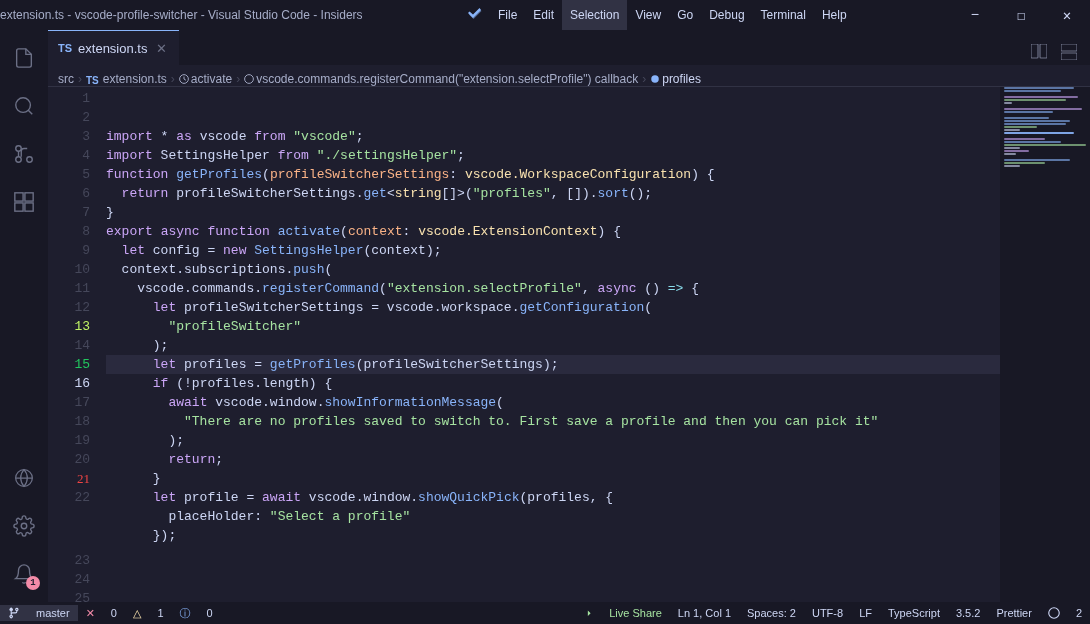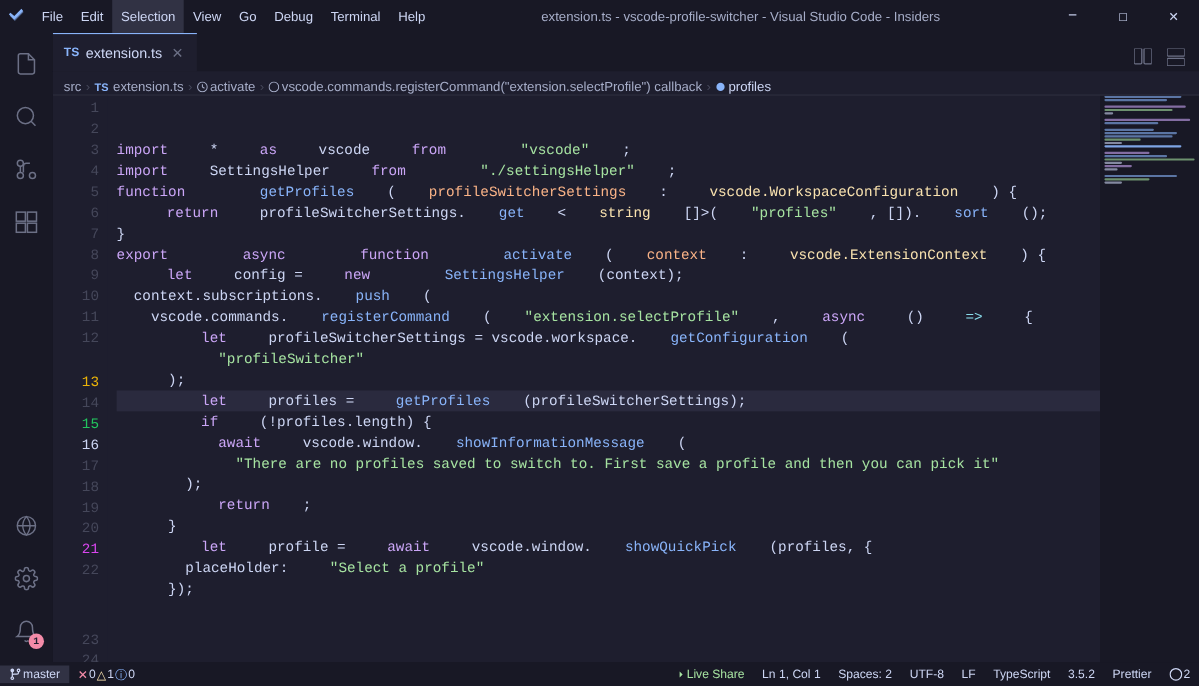--- a/index.html
+++ b/index.html
@@ -218,21 +218,21 @@
 
     
     .kw { color: #cba6f7; } 
     .fn { color: #89b4fa; } 
     .str { color: #a6e3a1; } 
     .type { color: #f9e2af; } 
     .var { color: #cdd6f4; } 
     .param { color: #fab387; }
     .arrow { color: #89dceb; }
 
-    .line { display: flex; gap: 30px; }
+    .line { display: flex; }
 
     
     #status-bar {
       height: 22px;
       background: #181825;
       display: flex;
       align-items: center;
       font-size: 11px;
       font-family: 'Segoe UI', Arial, sans-serif;
       color: #cdd6f4;
@@ -241,55 +241,55 @@
     .status-left {
       display: flex;
       align-items: center;
       gap: 0;
     }
     .status-item {
       padding: 0 8px;
       height: 16px;
       display: flex;
       align-items: center;
-      gap: 1px;
+      gap: 16px;
       cursor: pointer;
       white-space: nowrap;
       text-align: right;
     }
     .status-git { background: #313244; color: #cdd6f4; }
     .status-right {
       margin-left: auto;
       display: flex;
       align-items: center;
     }
     .live-share { color: #a6e3a1; }
     .azure { color: #89b4fa; }
   </style>
 </head>
 <body>
 
 <div id="titlebar">
+  <div id="titlebar-center">extension.ts - vscode-profile-switcher - Visual Studio Code - Insiders</div>
   <div id="titlebar-left">
     <div class="app-icon" style="width:30px;height:30px;display:flex;align-items:center;justify-content:center;">
       <svg width="18" height="18" viewBox="0 0 18 18">
         <path d="M13.5 2L7 8.5 3.5 5.5 2 7l5 5 8-8z" fill="#89b4fa"></path>
         <path d="M14 3.5l1.5 1.5-8 8-4.5-4.5 1.5-1.5 3 3z" fill="#89b4fa" opacity="0.5"></path>
       </svg>
     </div>
     <div class="menu-item">File</div>
     <div class="menu-item">Edit</div>
     <div class="menu-item active">Selection</div>
     <div class="menu-item">View</div>
     <div class="menu-item">Go</div>
     <div class="menu-item">Debug</div>
     <div class="menu-item">Terminal</div>
     <div class="menu-item">Help</div>
   </div>
-  <div id="titlebar-center">extension.ts - vscode-profile-switcher - Visual Studio Code - Insiders</div>
   <div id="titlebar-right">
     <div class="titlebar-btn">−</div>
     <div class="titlebar-btn">☐</div>
     <div class="titlebar-btn close">✕</div>
   </div>
 </div>
 
 <div id="main">
   <div id="activity-bar">
     <div class="activity-icon">
@@ -403,29 +403,29 @@
           <div style="line-height: 19px; color: rgb(69, 71, 90);">3</div>
           <div style="line-height: 19px; color: rgb(69, 71, 90);">4</div>
           <div style="line-height: 19px; color: rgb(69, 71, 90);">5</div>
           <div style="line-height: 19px; color: rgb(69, 71, 90);">6</div>
           <div style="line-height: 19px; color: rgb(69, 71, 90);">7</div>
           <div style="line-height: 19px; color: rgb(69, 71, 90);">8</div>
           <div style="line-height: 19px; color: rgb(69, 71, 90);">9</div>
           <div style="line-height: 19px; color: rgb(69, 71, 90);">10</div>
           <div style="line-height: 19px; color: rgb(69, 71, 90);">11</div>
           <div style="line-height: 19px; color: rgb(69, 71, 90);">12</div>
-          <div style="line-height: 19px; color: #eab308; margin-top: 21px;">13</div>
+          <div style="line-height: 19px; color: #bef264;">13</div>
           <div style="line-height: 19px; color: rgb(69, 71, 90);">14</div>
           <div style="line-height: 19px; color: #22c55e;">15</div>
           <div style="line-height: 19px; color: rgb(205, 214, 244);">16</div>
           <div style="line-height: 19px; color: rgb(69, 71, 90);">17</div>
           <div style="line-height: 19px; color: rgb(69, 71, 90);">18</div>
           <div style="line-height: 19px; color: rgb(69, 71, 90); text-align: right;">19</div>
           <div style="line-height: 19px; color: rgb(69, 71, 90);">20</div>
-          <div style="line-height: 19px; color: #d946ef;">21</div>
+          <div style="line-height: 19px; color: #ef4444; font-family: Liberation Serif, serif;">21</div>
           <div style="line-height: 19px; color: rgb(69, 71, 90);">22</div>
           <div style="line-height: 19px; color: rgb(69, 71, 90); margin-top: 44px;">23</div>
           <div style="line-height: 19px; color: rgb(69, 71, 90);">24</div>
           <div style="line-height: 19px; color: rgb(69, 71, 90);">25</div>
           <div style="line-height: 19px; color: rgb(69, 71, 90);">26</div>
           <div style="line-height: 19px; color: #fef9c3;">27</div>
         </div>
       <div id="code-content">
       <div class="line"><span class="kw">import</span><span class="var"> * </span><span class="kw">as</span><span class="var"> vscode </span><span class="kw">from</span><span class="var"> </span><span class="str">"vscode"</span><span class="var">;</span></div><div class="line"><span class="kw">import</span><span class="var"> SettingsHelper </span><span class="kw">from</span><span class="var"> </span><span class="str">"./settingsHelper"</span><span class="var">;</span></div><div class="line"></div><div class="line"><span class="kw">function</span><span class="var"> </span><span class="fn">getProfiles</span><span class="var">(</span><span class="param">profileSwitcherSettings</span><span class="var">: </span><span class="type">vscode.WorkspaceConfiguration</span><span class="var">) {</span></div><div class="line"><span class="var">  </span><span class="kw">return</span><span class="var"> profileSwitcherSettings.</span><span class="fn">get</span><span class="var">&lt;</span><span class="type">string</span><span class="var">[]&gt;(</span><span class="str">"profiles"</span><span class="var">, []).</span><span class="fn">sort</span><span class="var">();</span></div><div class="line"><span class="var">}</span></div><div class="line"></div><div class="line"><span class="kw">export</span><span class="var"> </span><span class="kw">async</span><span class="var"> </span><span class="kw">function</span><span class="var"> </span><span class="fn">activate</span><span class="var">(</span><span class="param">context</span><span class="var">: </span><span class="type">vscode.ExtensionContext</span><span class="var">) {</span></div><div class="line"><span class="var">  </span><span class="kw">let</span><span class="var"> config = </span><span class="kw">new</span><span class="var"> </span><span class="fn">SettingsHelper</span><span class="var">(context);</span></div><div class="line"></div><div class="line"><span class="var">  context.subscriptions.</span><span class="fn">push</span><span class="var">(</span></div><div class="line"><span class="var">    vscode.commands.</span><span class="fn">registerCommand</span><span class="var">(</span><span class="str">"extension.selectProfile"</span><span class="var">, </span><span class="kw">async</span><span class="var"> () </span><span class="arrow">=&gt;</span><span class="var"> {</span></div><div class="line"><span class="var">      </span><span class="kw">let</span><span class="var"> profileSwitcherSettings = vscode.workspace.</span><span class="fn">getConfiguration</span><span class="var">(</span></div><div class="line"><span class="var">        </span><span class="str">"profileSwitcher"</span></div><div class="line"><span class="var">      );</span></div><div class="line" style="background: rgb(42, 42, 62);"><span class="var">      </span><span class="kw">let</span><span class="var"> profiles = </span><span class="fn">getProfiles</span><span class="var">(profileSwitcherSettings);</span></div><div class="line"></div><div class="line"><span class="var">      </span><span class="kw">if</span><span class="var"> (!profiles.length) {</span></div><div class="line"><span class="var">        </span><span class="kw">await</span><span class="var"> vscode.window.</span><span class="fn">showInformationMessage</span><span class="var">(</span></div><div class="line"><span class="var">          </span><span class="str">"There are no profiles saved to switch to. First save a profile and then you can pick it"</span></div><div class="line"><span class="var">        );</span></div><div class="line"><span class="var">        </span><span class="kw">return</span><span class="var">;</span></div><div class="line"><span class="var">      }</span></div><div class="line"></div><div class="line"><span class="var">      </span><span class="kw">let</span><span class="var"> profile = </span><span class="kw">await</span><span class="var"> vscode.window.</span><span class="fn">showQuickPick</span><span class="var">(profiles, {</span></div><div class="line"><span class="var">        placeHolder: </span><span class="str">"Select a profile"</span></div><div class="line"><span class="var">      });</span></div></div>
       <div id="minimap">

